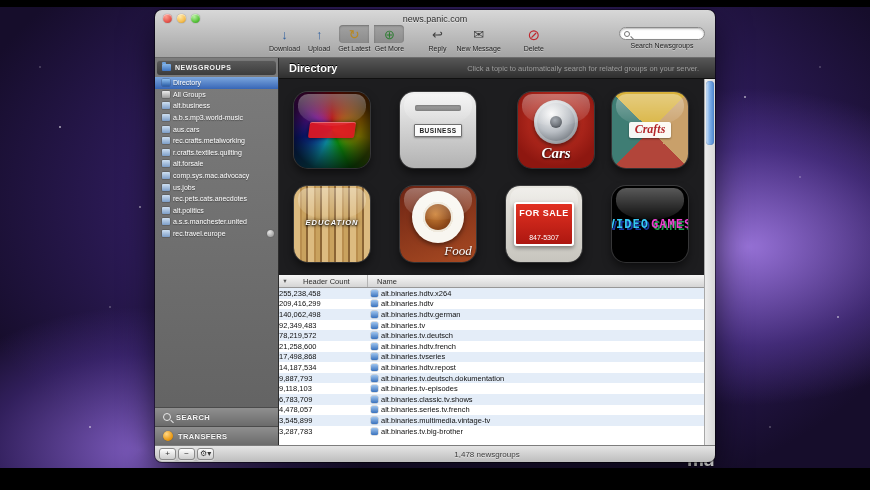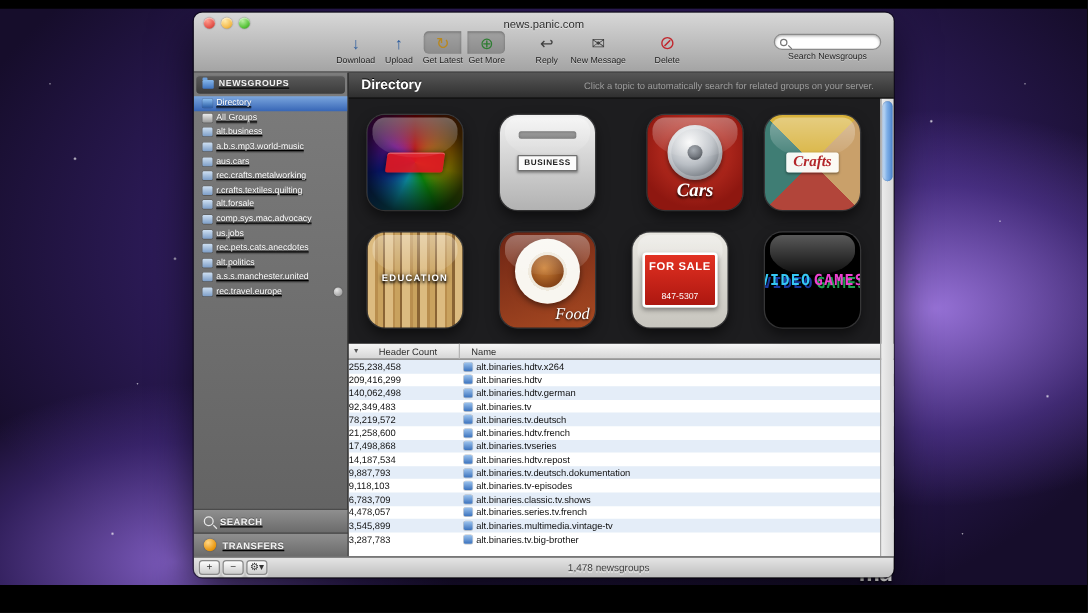--- a/index.html
+++ b/index.html
@@ -62,21 +62,21 @@
     box-shadow:inset 0 1px 2px rgba(0,0,0,.3); display:flex; align-items:center; padding:0 4px; gap:3px; }
   .mag { width:6px; height:6px; border:1.3px solid #767676; border-radius:50%; position:relative; flex:none; }
   .mag::after { content:""; position:absolute; width:3.5px; height:1.3px; background:#767676; transform:rotate(45deg); left:4.5px; top:5.8px; }
   .searchfield input { border:none; outline:none; background:transparent; width:60px; font-size:7px; font-family:inherit; }
   .search-label { font-size:7px; color:#1e1e1e; margin-top:2px; text-shadow:0 1px 0 rgba(255,255,255,.4); }
 
   
   .wbody { flex:1; display:flex; min-height:0; }
 
   .sidebar { width:124px; flex:none; display:flex; flex-direction:column;
-    background:linear-gradient(180deg,#7c7c7c,#616161); border-right:1px solid #2c2c2c;text-decoration:underline; }
+    background:linear-gradient(180deg,#7c7c7c,#616161); border-right:1px solid #2c2c2c; }
   .sb-header { height:15px; flex:none; margin:2px 2px 1px; border-radius:3px;
     background:linear-gradient(#5b5b5b,#3c3c3c); box-shadow:inset 0 1px 0 rgba(255,255,255,.18);
     display:flex; align-items:center; gap:4px; padding:0 5px; }
   .sb-header-label { font-size:7px; font-weight:bold; color:#f2f2f2; letter-spacing:.5px; }
   .folder-icon { width:9px; height:7px; border-radius:1px; background:linear-gradient(#86b6e9,#3e73bf); position:relative; flex:none; }
   .folder-icon::before { content:""; position:absolute; top:-2px; left:0; width:4px; height:2px; border-radius:1px 1px 0 0; background:#6da0dc; }
   .sb-list { flex:1; overflow:hidden; padding-top:1px; }
   .sb-item { height:11.6px; display:flex; align-items:center; gap:3px; padding:0 4px 0 7px;
     font-size:7px; color:#fff; white-space:nowrap; text-shadow:0 1px 1px rgba(0,0,0,.4); }
   .sb-item.selected { background:linear-gradient(#7ba6de,#3766b6); }
@@ -131,21 +131,21 @@
     background:radial-gradient(circle at 40% 35%, #9aa0a8, #3c4046); }
   .cars-label { position:absolute; bottom:6px; width:100%; text-align:center;
     font-family:"Liberation Serif", serif; font-style:italic; font-weight:bold; font-size:15px; color:#fff;
     text-shadow:0 1px 2px #000; }
 
   .tile.crafts { background:conic-gradient(from 45deg, #c9a06a 0 25%, #b2453a 0 50%, #3f7d74 0 75%, #d8b23c 0 100%); }
   .crafts-label { position:relative; z-index:1; background:rgba(255,255,252,.95); border-radius:2px; padding:0 6px 1px;
     font-family:"Liberation Serif", serif; font-style:italic; font-weight:bold; font-size:12px; color:#b3262a;
     box-shadow:0 1px 2px rgba(0,0,0,.4); }
 
-  .tile.education { background:repeating-linear-gradient(90deg, #dcbb80 0 6px, #b98e4e 6px 8px, #c9a25e 8px 12px, #8a6434 12px 14px); }
+  .tile.education { background:repeating-linear-gradient(90deg, #dcbb80 0 6px, #b98e4e 6px 8px, #c9a25e 8px 12px, #8a6434 12px 14px);font-style:italic; }
   .edu-label { position:absolute; top:32px; width:100%; text-align:center; font-size:7.5px; font-weight:bold;
     letter-spacing:1px; color:#fff; text-shadow:0 1px 2px #000, 0 0 4px #000; }
 
   .tile.food { background:linear-gradient(160deg, #6d2414, #a84a22); }
   .plate { position:absolute; top:5px; left:12px; width:52px; height:52px; border-radius:50%;
     background:radial-gradient(circle, #efe9dc 0 42%, #f8f6f0 42% 72%, #d6d2c6 72%);
     box-shadow:0 2px 5px rgba(0,0,0,.5); }
   .plate::after { content:""; position:absolute; inset:13px; border-radius:50%;
     background:radial-gradient(circle at 40% 40%, #ce8236, #8e4a1a 62%, #6a3212); }
   .food-label { position:absolute; bottom:3px; width:100%; text-align:center;

